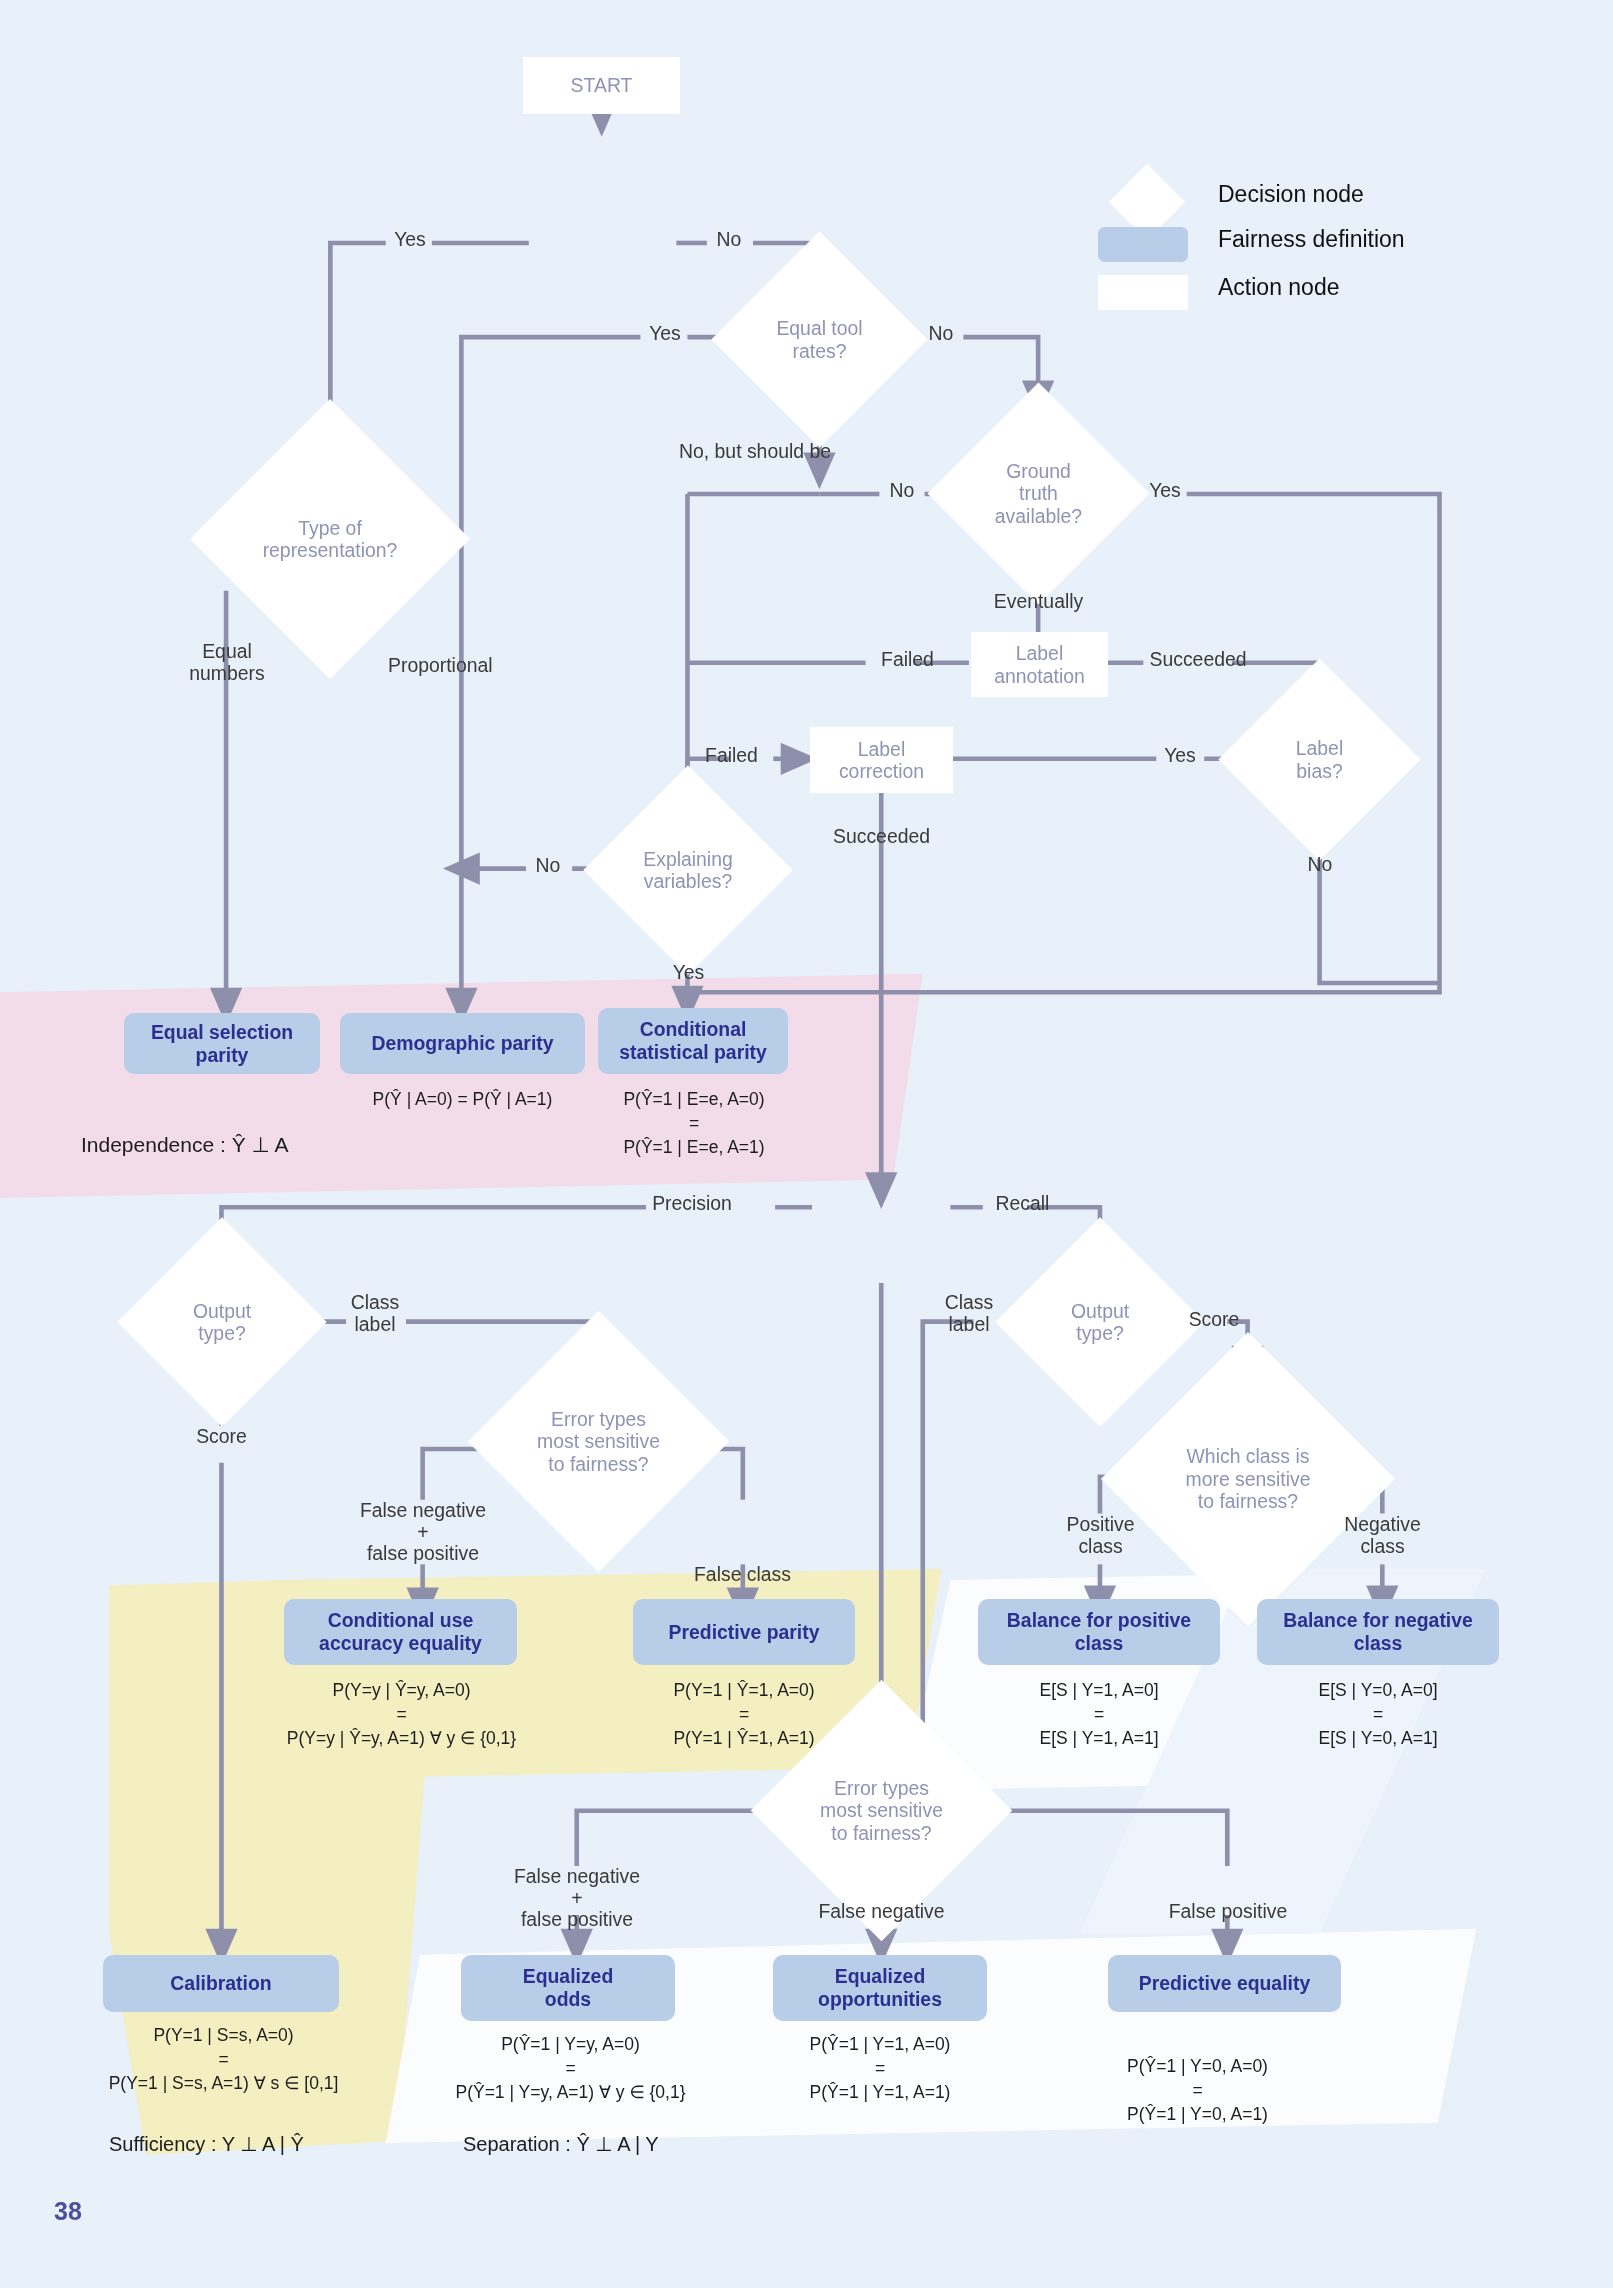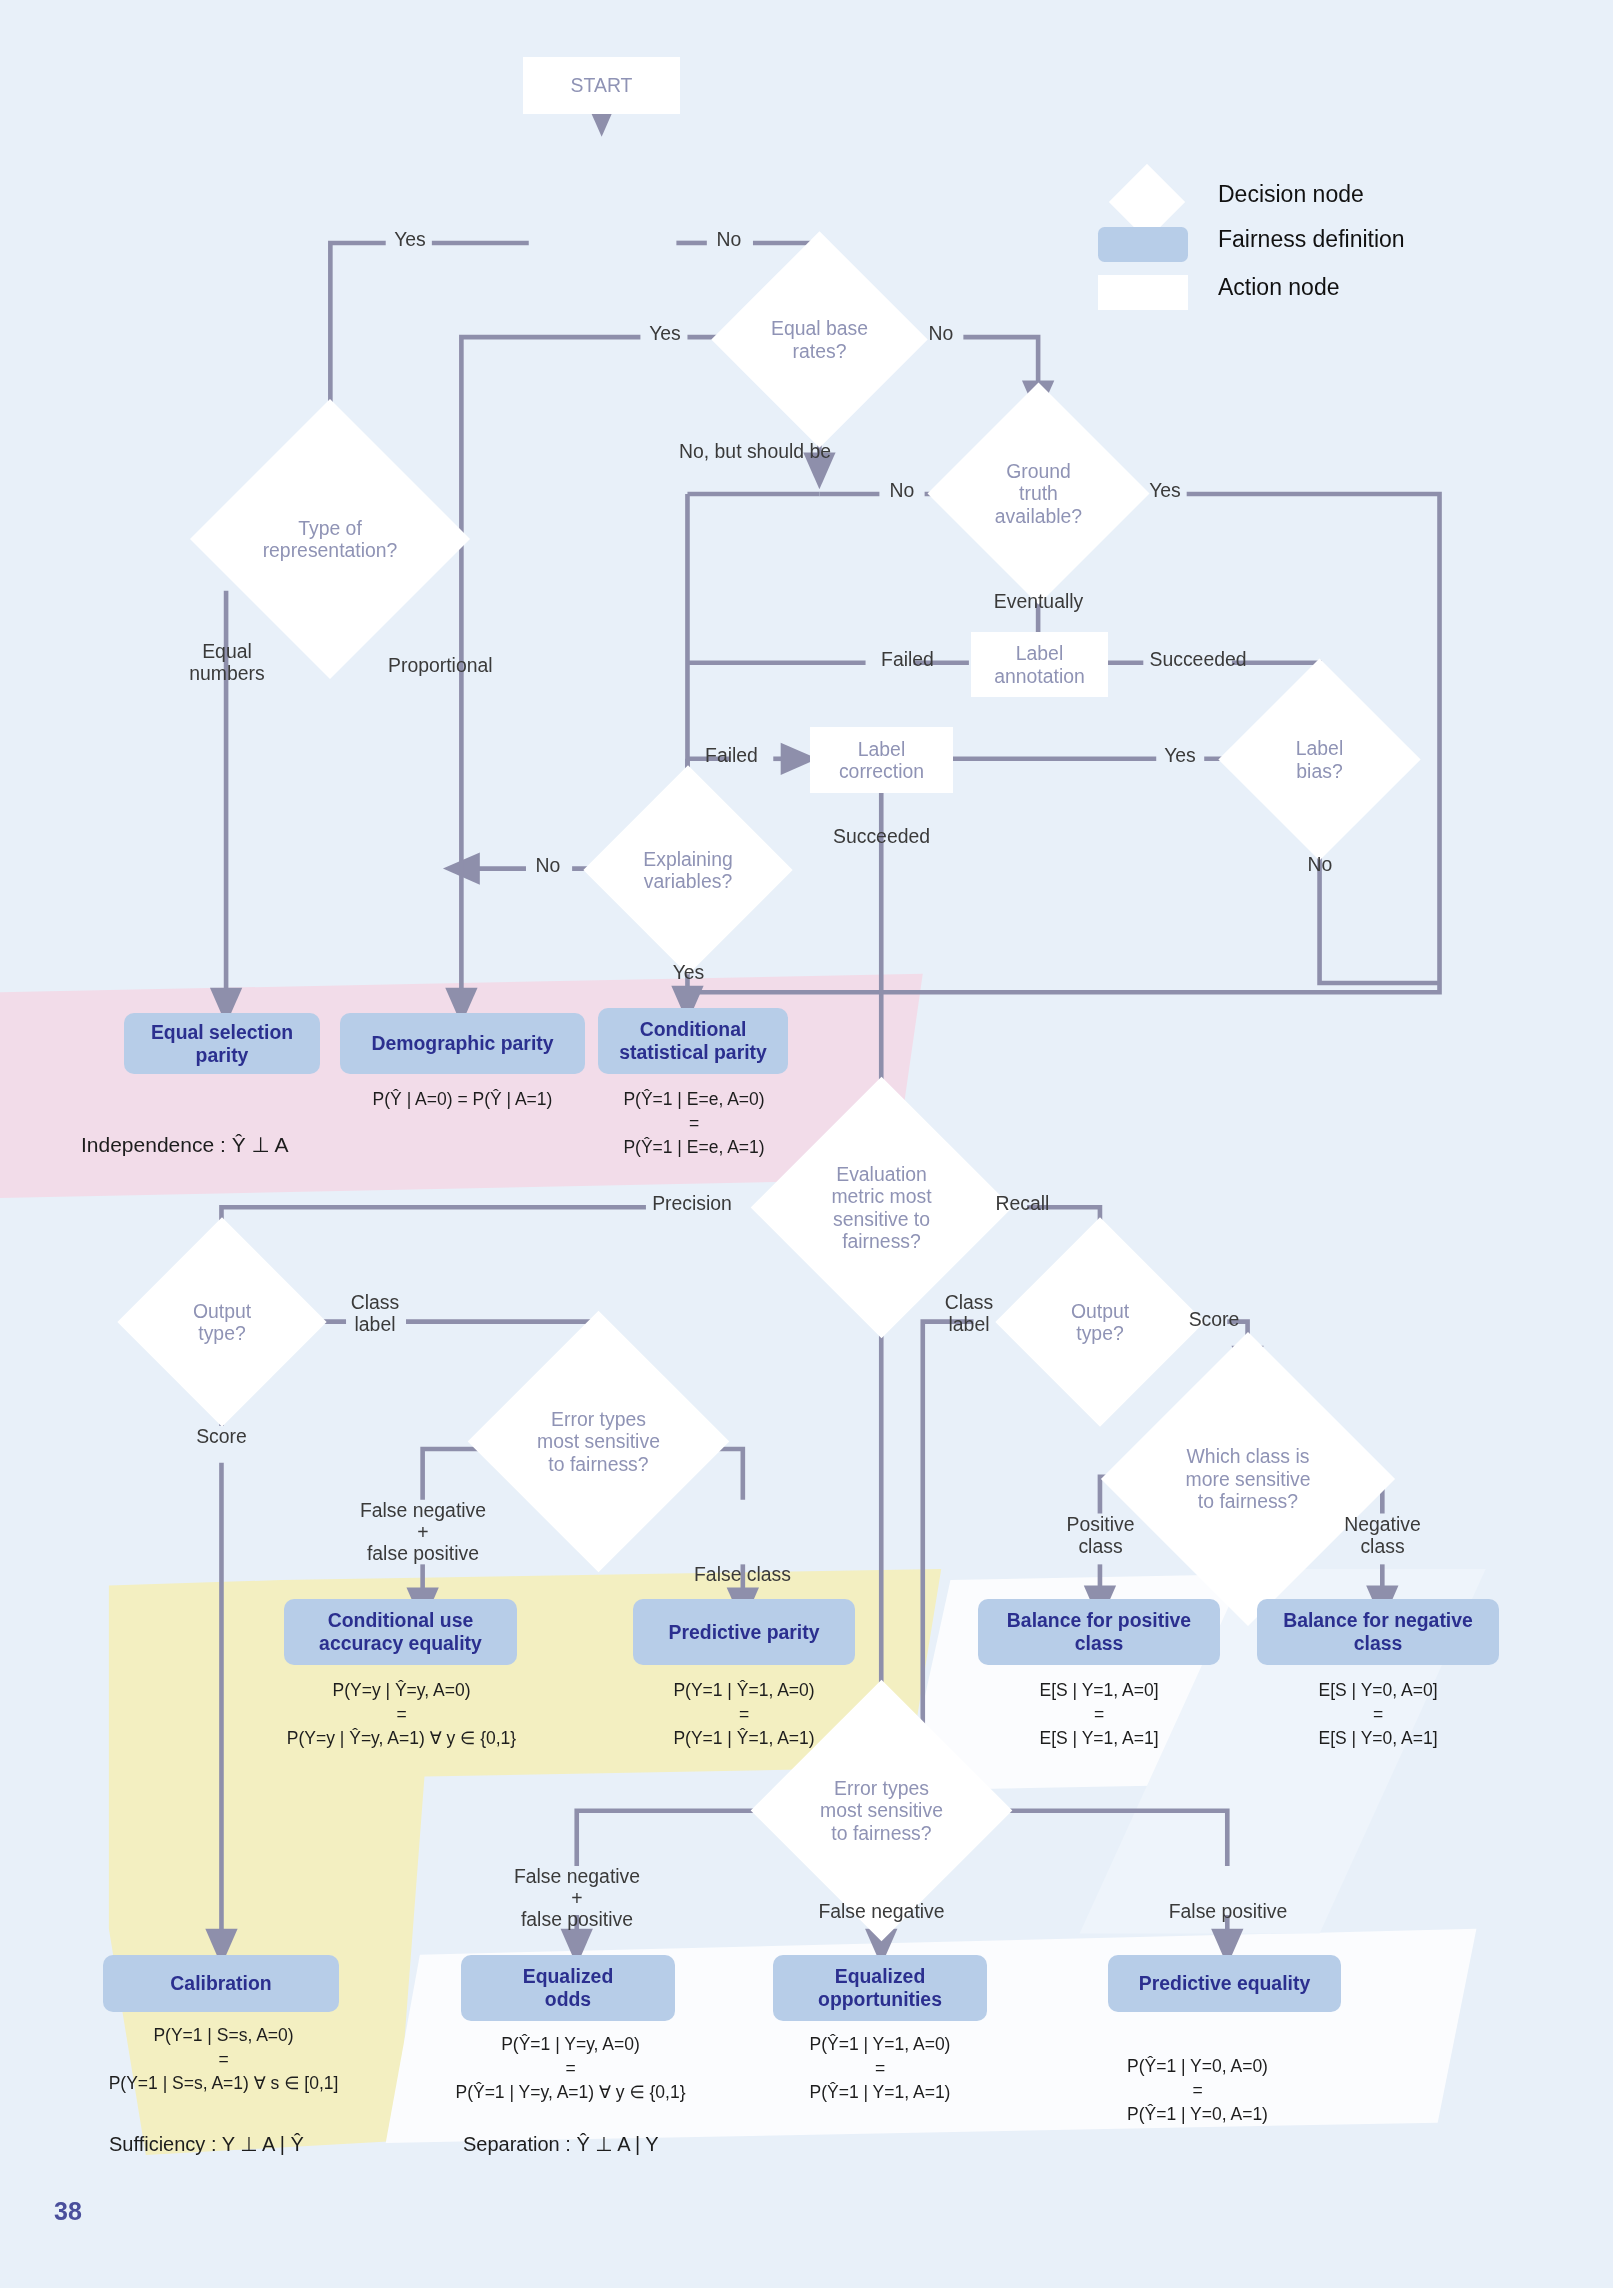--- a/index.html
+++ b/index.html
@@ -214,21 +214,21 @@
     </div>
   </div>
 
   <div class="node action" style="left:523px;top:57px;width:157px;height:57px;">
     <span>START</span>
   </div>
 
 
   <div class="node diamond" style="left:743px;top:263px;width:153px;height:153px;">
     <div class="dshape"></div>
-    <div class="dtxt">Equal base
+    <div class="dtxt">Equal tool
 rates?</div>
   </div>
 
   <div class="node diamond" style="left:960px;top:415px;width:157px;height:157px;">
     <div class="dshape"></div>
     <div class="dtxt">Ground
 truth
 available?</div>
   </div>
 
@@ -253,27 +253,20 @@
     <div class="dtxt">Label
 bias?</div>
   </div>
 
   <div class="node diamond" style="left:614px;top:796px;width:148px;height:148px;">
     <div class="dshape"></div>
     <div class="dtxt">Explaining
 variables?</div>
   </div>
 
-  <div class="node diamond" style="left:789px;top:1115px;width:185px;height:185px;">
-    <div class="dshape"></div>
-    <div class="dtxt">Evaluation
-metric most
-sensitive to
-fairness?</div>
-  </div>
 
   <div class="node diamond" style="left:148px;top:1248px;width:148px;height:148px;">
     <div class="dshape"></div>
     <div class="dtxt">Output
 type?</div>
   </div>
 
   <div class="node diamond" style="left:506px;top:1349px;width:185px;height:185px;">
     <div class="dshape"></div>
     <div class="dtxt">Error types

